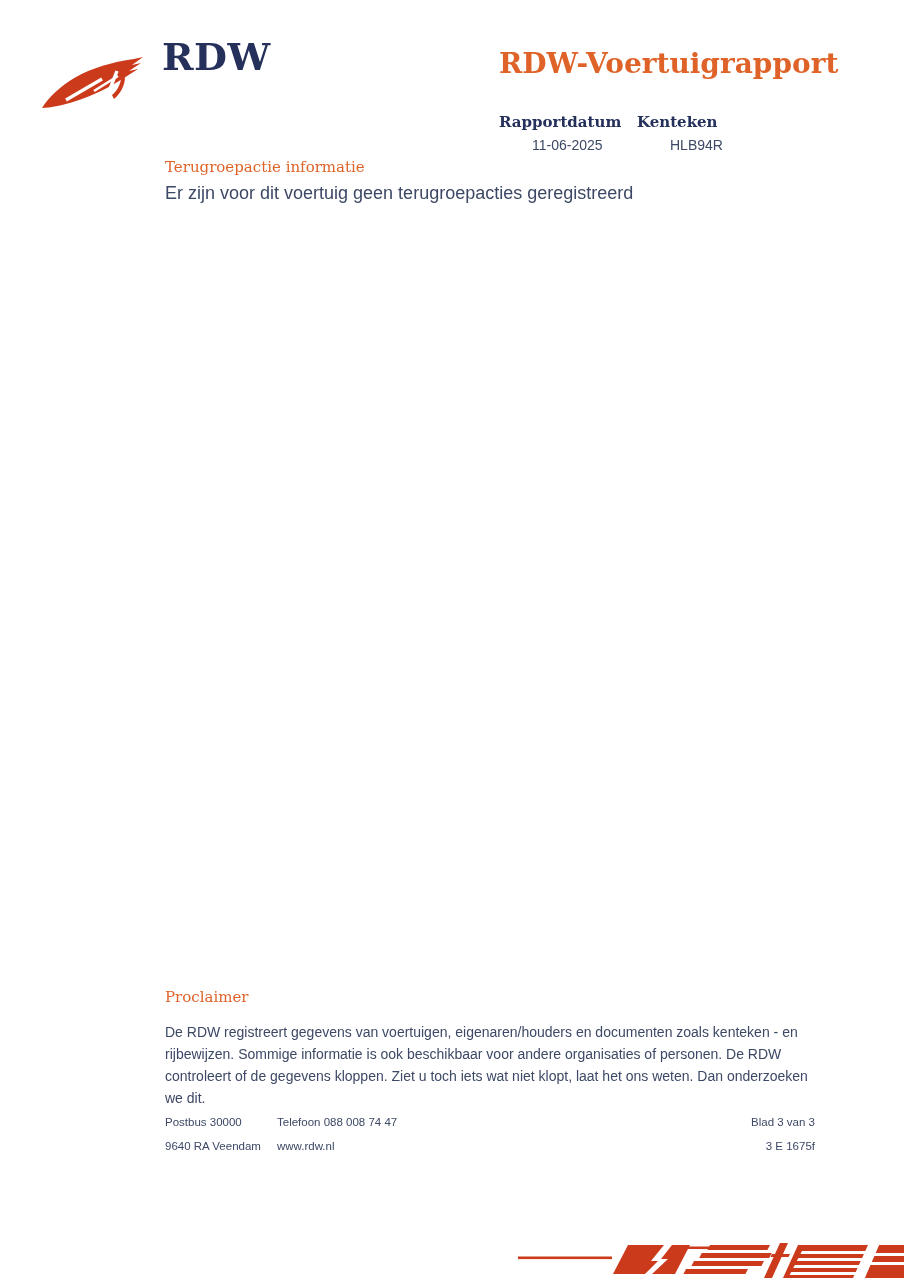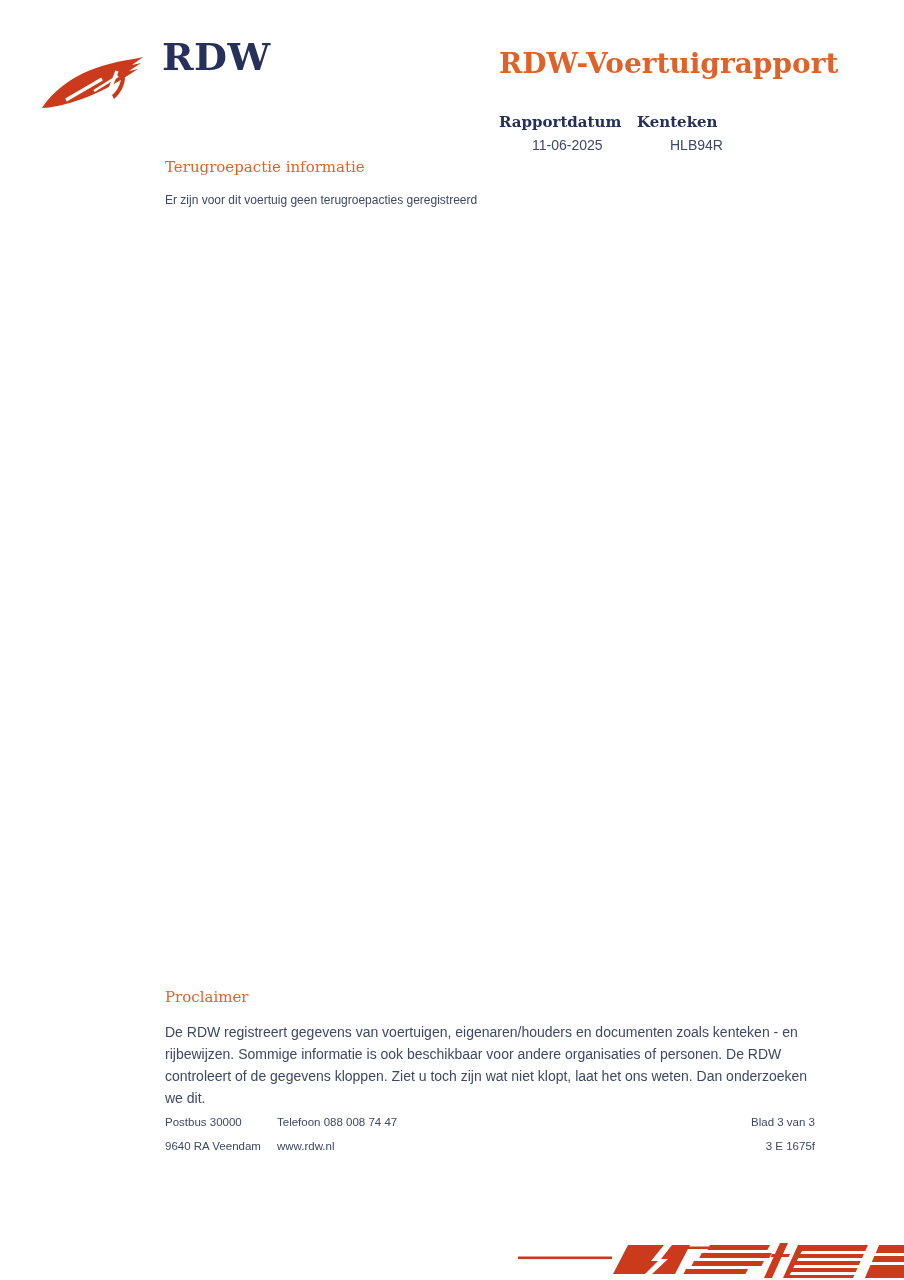--- a/index.html
+++ b/index.html
@@ -72,22 +72,22 @@
     font-size: 15px;
     color: #DF6328;
     white-space: nowrap;
   }
   .section-recall {
     position: absolute;
     left: 165px;
     top: 158px;
   }
   .section-recall .section-body {
-    margin-top: 17px;
-    font-size: 12px;
+    margin-top: 7px;
+    font-size: 18px;
     color: #3C4865;
     white-space: nowrap;
   }
   .section-proclaimer {
     position: absolute;
     left: 165px;
     top: 988px;
   }
   .proclaimer-paragraph {
     margin-top: 15px;
@@ -163,21 +163,21 @@
   <div class="section-recall">
     <div class="section-heading">Terugroepactie informatie</div>
     <div class="section-body">Er zijn voor dit voertuig geen terugroepacties geregistreerd</div>
   </div>
 
   <div class="section-proclaimer">
     <div class="section-heading">Proclaimer</div>
     <div class="proclaimer-paragraph">
       <div>De RDW registreert gegevens van voertuigen, eigenaren/houders en documenten zoals kenteken - en</div>
       <div>rijbewijzen. Sommige informatie is ook beschikbaar voor andere organisaties of personen. De RDW</div>
-      <div>controleert of de gegevens kloppen. Ziet u toch zijn wat niet klopt, laat het ons weten. Dan onderzoeken</div>
+      <div>controleert of de gegevens kloppen. Ziet u toch iets wat niet klopt, laat het ons weten. Dan onderzoeken</div>
       <div>we dit.</div>
     </div>
   </div>
 
   <div class="footer-text">
     <div class="footer-line">
       <div class="footer-cell-address">Postbus 30000</div>
       <div class="footer-cell-contact">Telefoon 088 008 74 47</div>
       <div class="footer-cell-right">Blad 3 van 3</div>
     </div>

